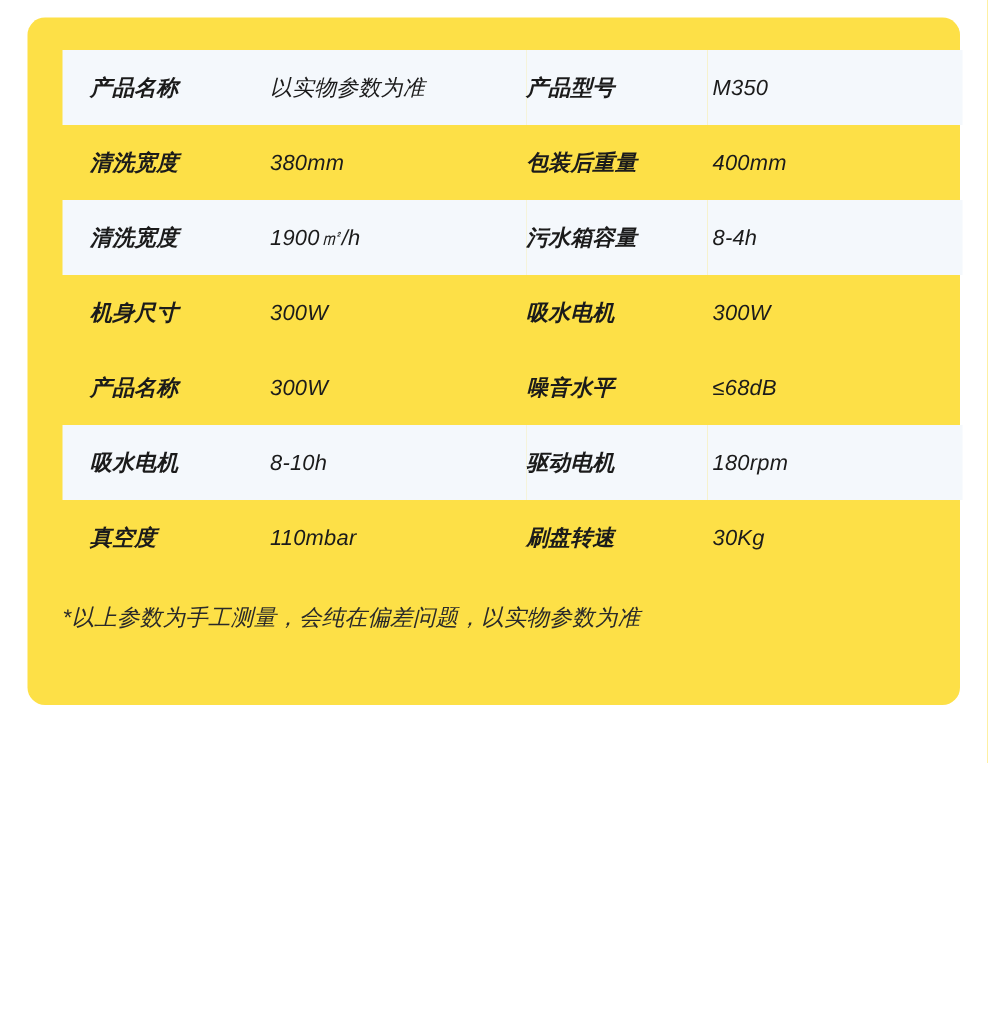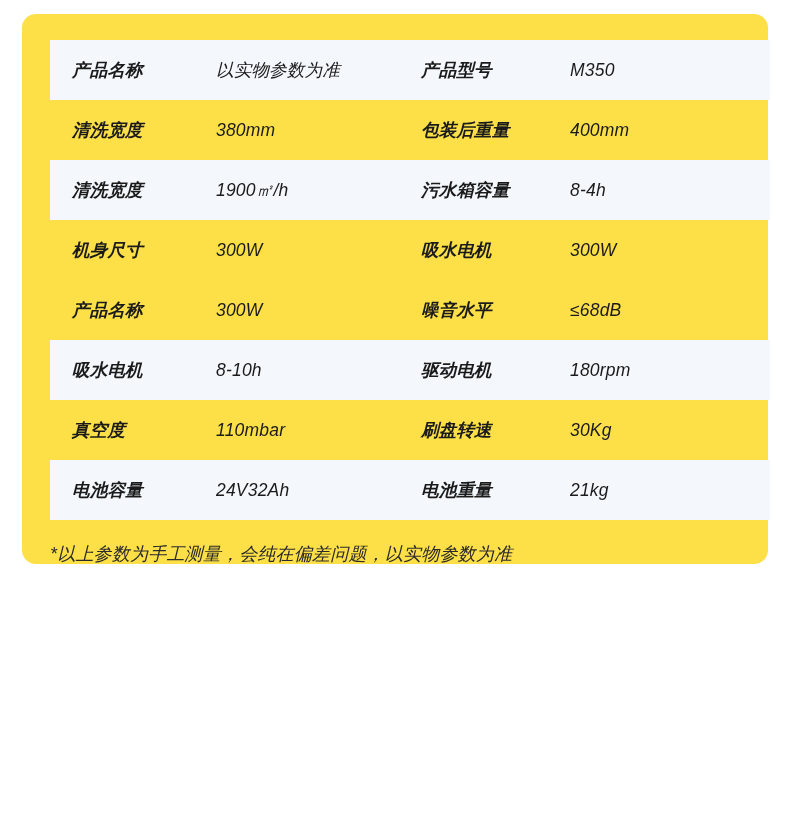--- a/index.html
+++ b/index.html
@@ -117,22 +117,16 @@
         <td class="value-cell">8-10h</td>
         <td class="label-cell-right">驱动电机</td>
         <td class="value-cell-right">180rpm</td>
       </tr>
       <tr class="plain">
         <td class="label-cell">真空度</td>
         <td class="value-cell">110mbar</td>
         <td class="label-cell-right">刷盘转速</td>
         <td class="value-cell-right">30Kg</td>
       </tr>
-      <tr class="shaded">
-        <td class="label-cell">电池容量</td>
-        <td class="value-cell">24V32Ah</td>
-        <td class="label-cell-right">电池重量</td>
-        <td class="value-cell-right">21kg</td>
-      </tr>
     </tbody>
   </table>
   <div class="footnote">*以上参数为手工测量，会纯在偏差问题，以实物参数为准</div>
 </div>
 
 </body></html>

